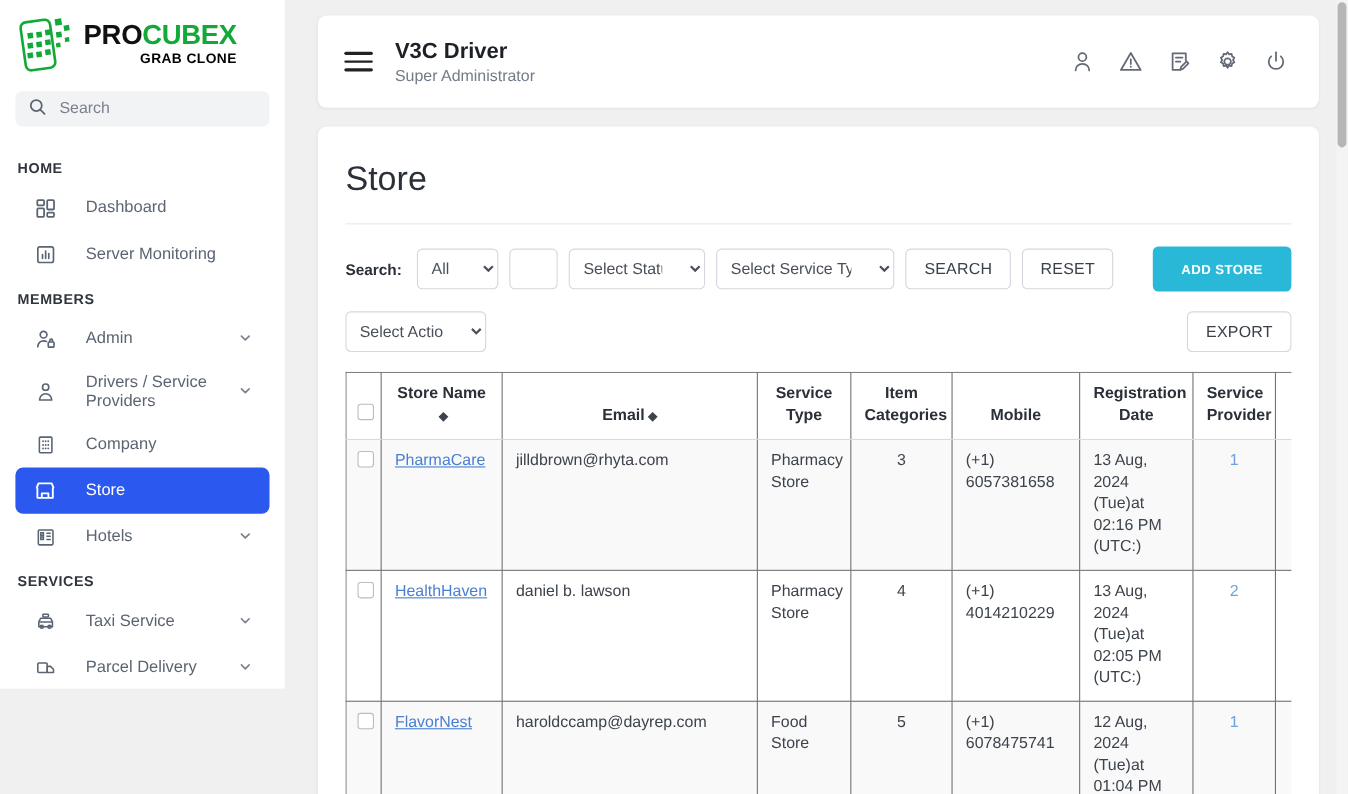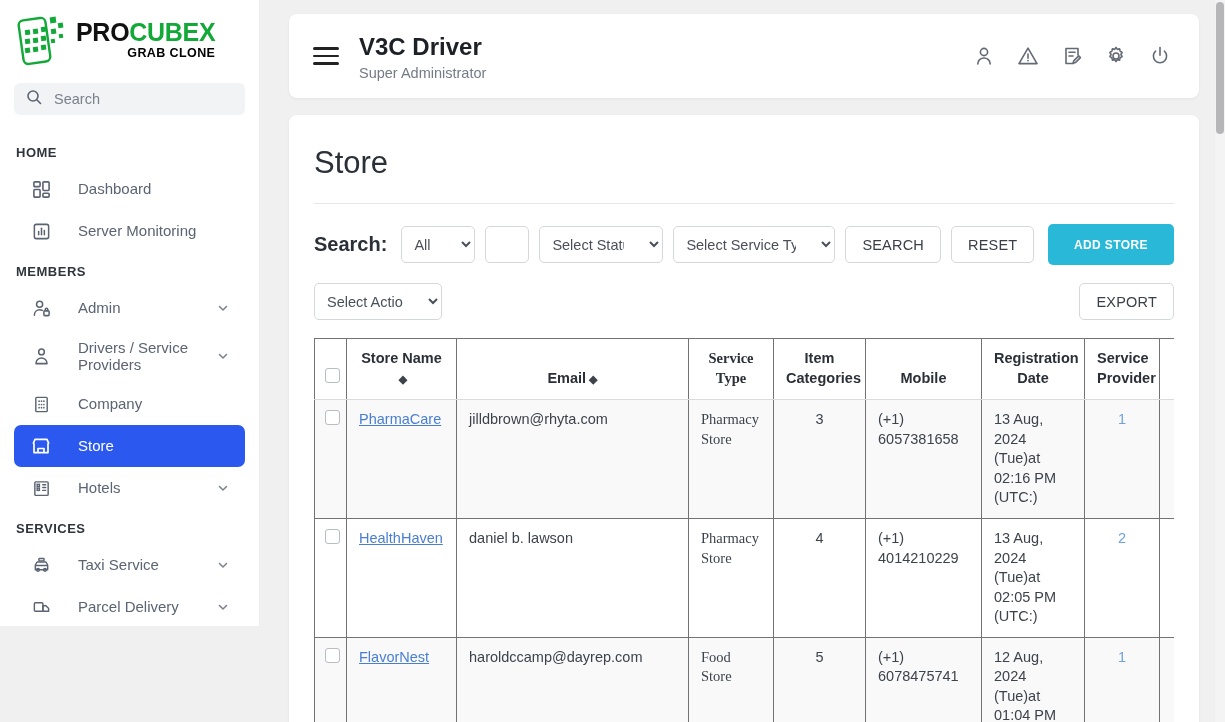--- a/index.html
+++ b/index.html
@@ -98,21 +98,21 @@
     display: flex; align-items: center;
     padding: 0 28px 0 24px;
     box-shadow: 0 1px 3px rgba(18,38,63,.06);
   }
   .hamburger { width: 26px; cursor: pointer; margin-right: 20px; }
   .hamburger span {
     display: block; height: 2.5px; background: #222; border-radius: 2px;
     margin: 5px 0;
   }
   .tb-titles { flex: 1 1 auto; }
-  .tb-title { font-size: 24px; font-weight: bold; color: #1d2026; line-height: 1.3; }
+  .tb-title { font-size: 20px; font-weight: bold; color: #1d2026; line-height: 1.3; }
   .tb-sub { font-size: 14.5px; color: #737b87; margin-top: 2px; }
   .tb-icons { display: flex; align-items: center; gap: 22px; }
   .tb-icons .ic { width: 22px; height: 22px; cursor: pointer; }
 
   .card {
     background: #ffffff;
     border-radius: 8px;
     margin-top: 17px;
     padding: 24px 25px 0 25px;
     height: 620px;
@@ -122,21 +122,21 @@
   }
   .page-title {
     font-size: 31px; color: #2b3038; font-weight: normal;
     margin: 6px 0 22px 0;
   }
   .rule { height: 1px; background: #e6e8eb; margin: 0 0 20px 0; }
 
   .filters {
     display: flex; align-items: center; gap: 10px;
   }
-  .f-label { font-size: 20px; font-weight: bold; color: #2b3038; margin-right: 4px; }
+  .f-label { font-size: 14px; font-weight: bold; color: #2b3038; margin-right: 4px; }
   .ctl {
     height: 37px;
     border: 1px solid #d4d7dd;
     border-radius: 5px;
     background: #fff;
     font-family: "Liberation Sans", sans-serif;
     font-size: 14.5px;
     color: #4a5059;
     padding: 0 8px;
     outline: none;
@@ -196,21 +196,21 @@
   table.grid th {
     font-weight: bold;
     color: #2b3038;
     vertical-align: bottom;
     border-bottom: 1px solid #d9dbdf;
     padding-bottom: 11px;
   }
   table.grid th.c-check, table.grid td.c-check { width: 32px; padding-left: 10px; padding-right: 6px; }
   table.grid th.c-name,  table.grid td.c-name  { width: 110px; }
   table.grid th.c-email, table.grid td.c-email { width: 232px; }
-  table.grid th.c-stype, table.grid td.c-stype { width: 85px; font-family: Liberation Serif, serif; }
+  table.grid th.c-stype, table.grid td.c-stype { width: 85px; }
   table.grid th.c-items, table.grid td.c-items { width: 92px; text-align: center; }
   table.grid th.c-mob,   table.grid td.c-mob   { width: 116px; }
   table.grid th.c-reg,   table.grid td.c-reg   { width: 103px; }
   table.grid th.c-prov,  table.grid td.c-prov  { width: 75px; text-align: center; }
   table.grid th.c-doc,   table.grid td.c-doc   { width: 160px; }
   table.grid tbody tr.odd td { background: #f9f9fa; }
   table.grid tbody tr.even td { background: #ffffff; }
   .cell-link {
     color: #4a7fd0; text-decoration: underline; cursor: pointer;
   }

